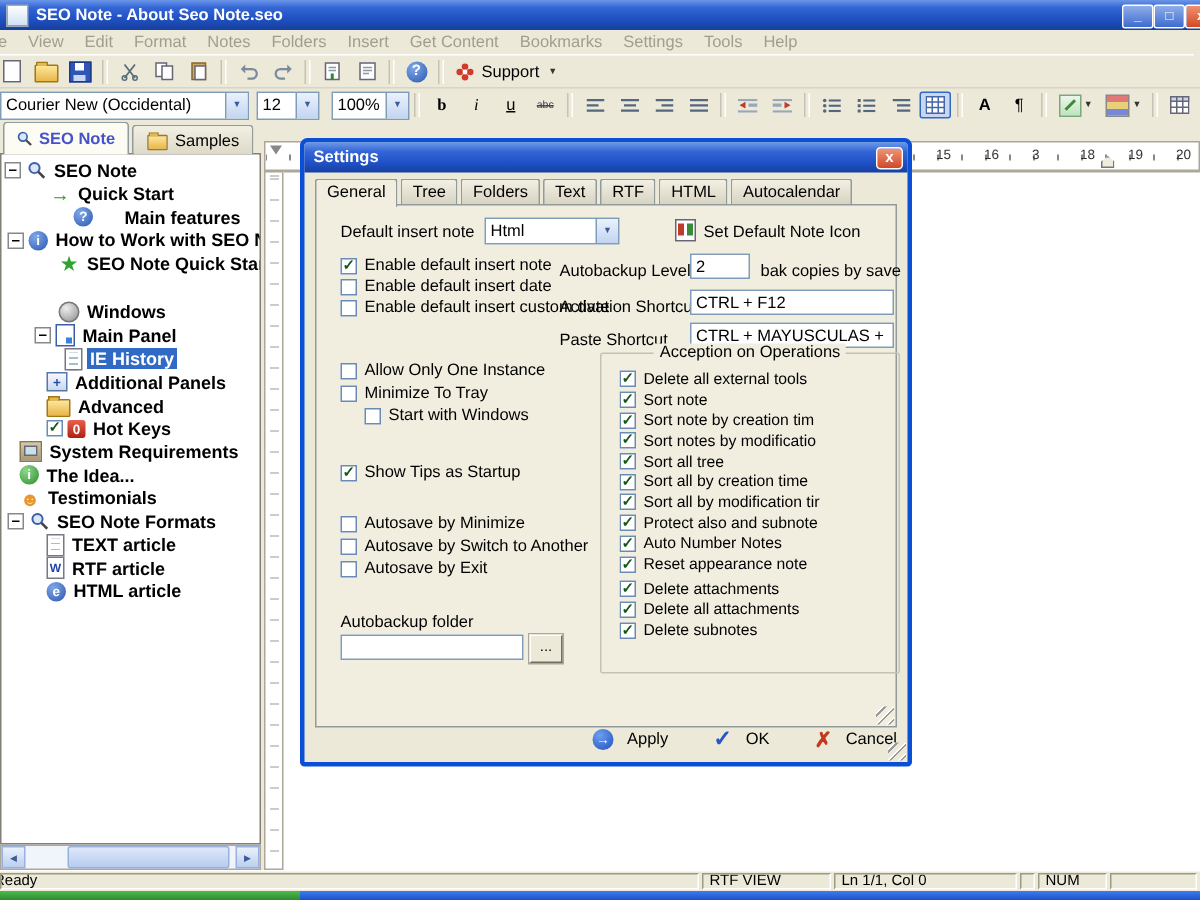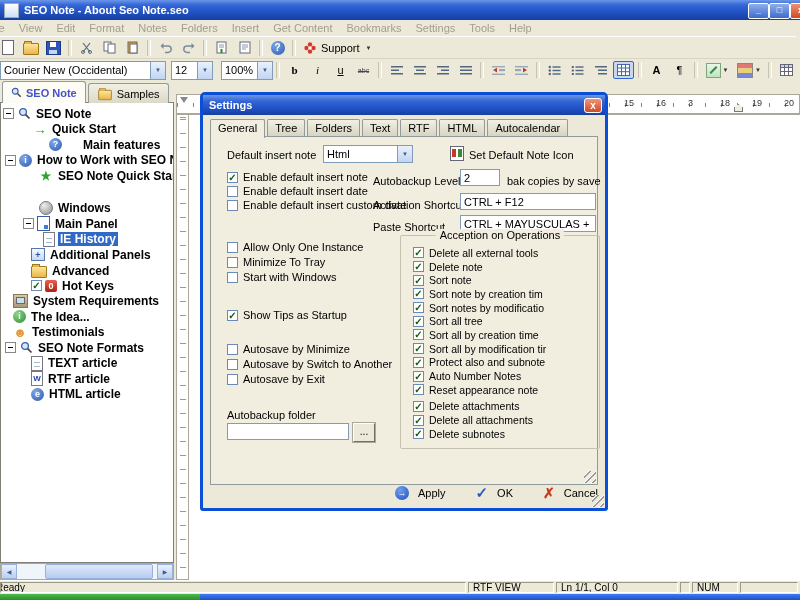--- a/index.html
+++ b/index.html
@@ -567,21 +567,21 @@
           <span>Enable default insert custom date</span>
         </div>
       <div class="lcheck" style="left:16px;top:104px;">
           <span class="cbx"></span>
           <span>Allow Only One Instance</span>
         </div>
       <div class="lcheck" style="left:16px;top:119px;">
           <span class="cbx"></span>
           <span>Minimize To Tray</span>
         </div>
-      <div class="lcheck" style="left:16px;top:134px;">
+      <div class="lcheck" style="left:32px;top:134px;">
           <span class="cbx"></span>
           <span>Start with Windows</span>
         </div>
       <div class="lcheck" style="left:16px;top:172px;">
           <span class="cbx checked"></span>
           <span>Show Tips as Startup</span>
         </div>
       <div class="lcheck" style="left:16px;top:206px;">
           <span class="cbx"></span>
           <span>Autosave by Minimize</span>
@@ -606,24 +606,20 @@
       <input class="tinput" style="left: 249px; top: 56px; width: 136px;" value="CTRL + F12">
       <span class="dlabel" style="left:162px;top:84px;">Paste Shortcut</span>
       <input class="tinput" style="left: 249px; top: 78px; width: 136px;" value="CTRL + MAYUSCULAS + F12">
 
       <div class="groupbox">
         <span class="glegend">Acception on Operations</span>
         <div class="ops">
           <div class="oprow">
               <span class="cbx checked"></span>
               <span>Delete all external tools</span>
-            </div>
-          <div class="oprow">
-              <span class="cbx checked"></span>
-              <span>Delete note</span>
             </div>
           <div class="oprow">
               <span class="cbx checked"></span>
               <span>Sort note</span>
             </div>
           <div class="oprow">
               <span class="cbx checked"></span>
               <span>Sort note by creation tim</span>
             </div>
           <div class="oprow">

